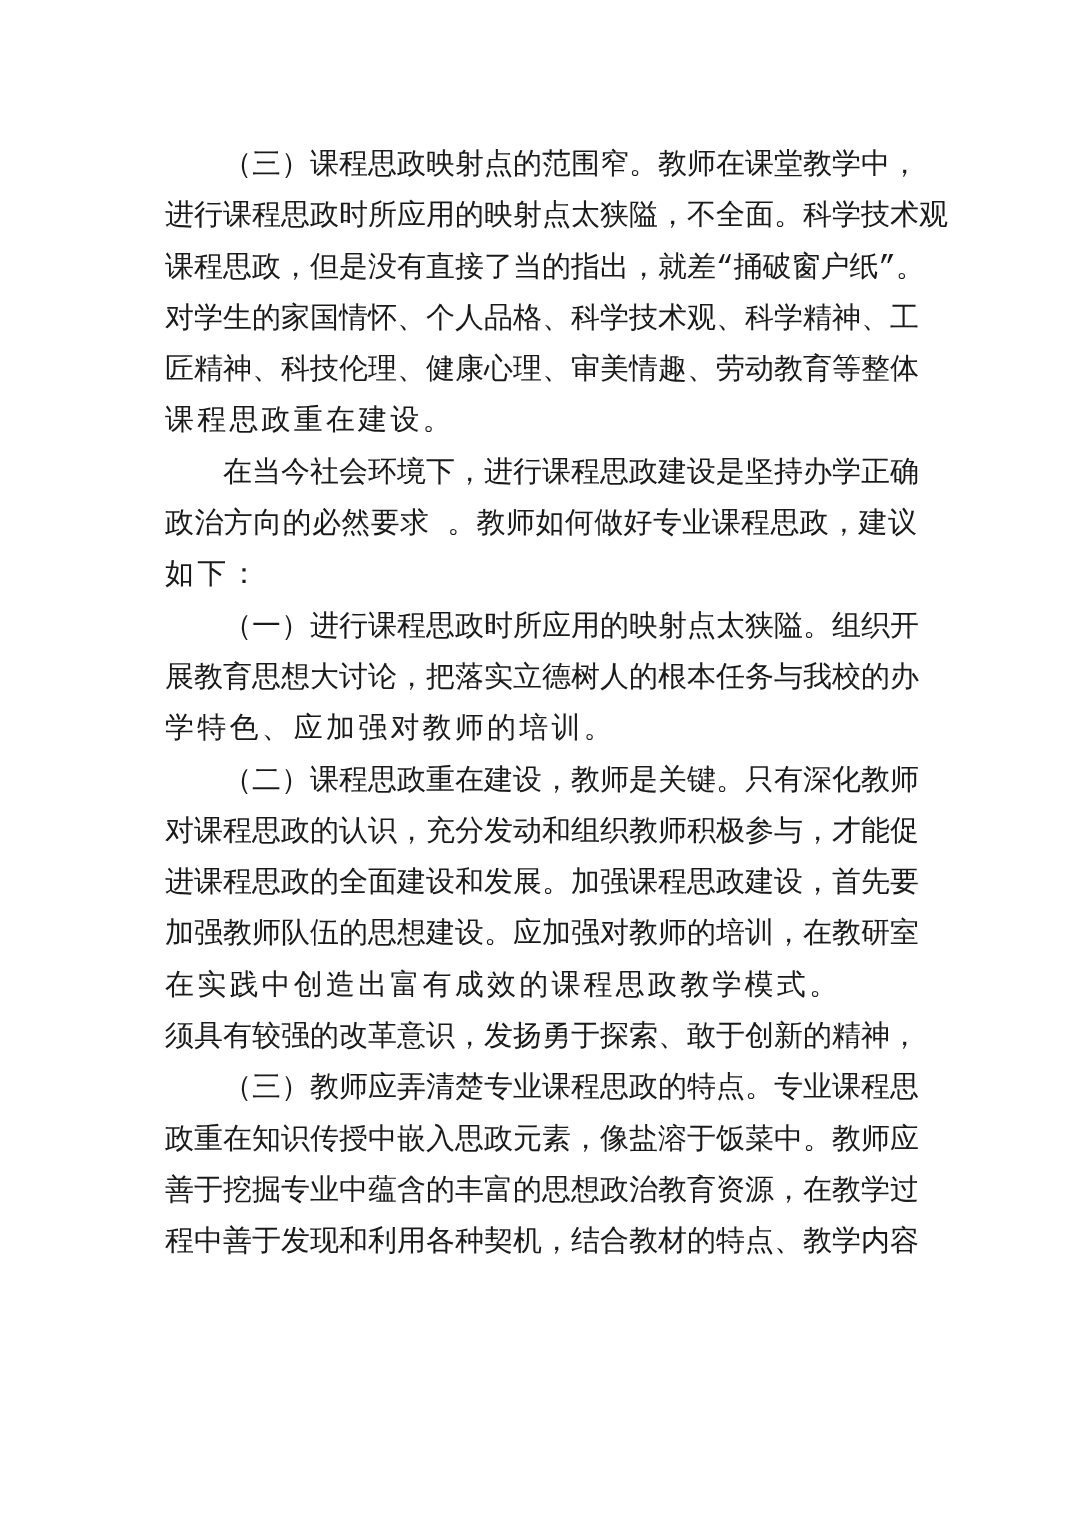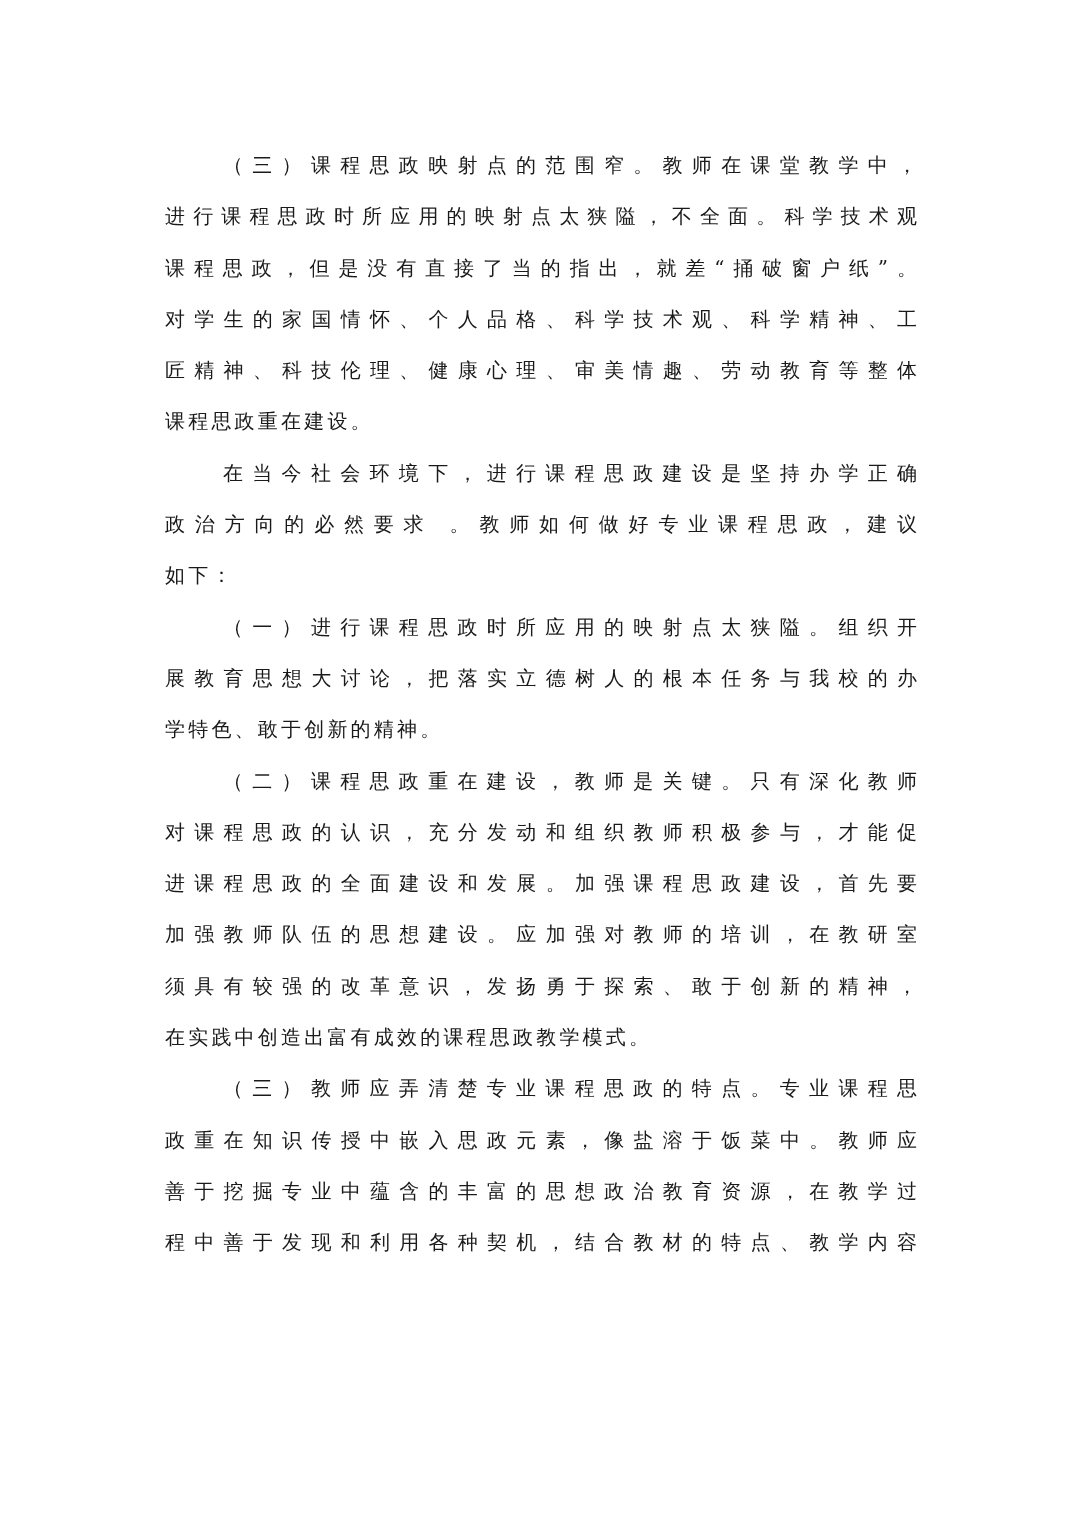--- a/index.html
+++ b/index.html
@@ -17,23 +17,24 @@
   }
   .page {
     position: absolute;
     left: 165px;
     top: 140px;
     width: 752px;
   }
   .line {
     height: 51.3px;
     line-height: 51.3px;
-    font-size: 20px;
+    font-size: 29px;
     white-space: nowrap;
     letter-spacing: 3.2px;
+    font-family: Liberation Mono, monospace;
   }
   .indent-1 { padding-left: 58px; }
   .indent-2 { padding-left: 58px; }
   .justify {
     text-align: justify;
     text-align-last: justify;
     letter-spacing: 0;
   }
 </style>
 </head>
@@ -53,30 +54,30 @@
 
   <div>
     <div class="line indent-1 justify">在当今社会环境下，进行课程思政建设是坚持办学正确</div>
     <div class="line justify">政治方向的必然要求 。教师如何做好专业课程思政，建议</div>
     <div class="line">如下：</div>
   </div>
 
   <div>
     <div class="line indent-2 justify">（一）进行课程思政时所应用的映射点太狭隘。组织开</div>
     <div class="line justify">展教育思想大讨论，把落实立德树人的根本任务与我校的办</div>
-    <div class="line">学特色、敢于创新的精神。</div>
+    <div class="line">学特色、应加强对教师的培训。</div>
   </div>
 
   <div>
     <div class="line indent-2 justify">（二）课程思政重在建设，教师是关键。只有深化教师</div>
     <div class="line justify">对课程思政的认识，充分发动和组织教师积极参与，才能促</div>
     <div class="line justify">进课程思政的全面建设和发展。加强课程思政建设，首先要</div>
     <div class="line justify">加强教师队伍的思想建设。应加强对教师的培训，在教研室</div>
+    <div class="line">在实践中创造出富有成效的课程思政教学模式。</div>
     <div class="line justify">须具有较强的改革意识，发扬勇于探索、敢于创新的精神，</div>
-    <div class="line">在实践中创造出富有成效的课程思政教学模式。</div>
   </div>
 
   <div>
     <div class="line indent-2 justify">（三）教师应弄清楚专业课程思政的特点。专业课程思</div>
     <div class="line justify">政重在知识传授中嵌入思政元素，像盐溶于饭菜中。教师应</div>
     <div class="line justify">善于挖掘专业中蕴含的丰富的思想政治教育资源，在教学过</div>
     <div class="line justify">程中善于发现和利用各种契机，结合教材的特点、教学内容</div>
   </div>
 
 </div>

